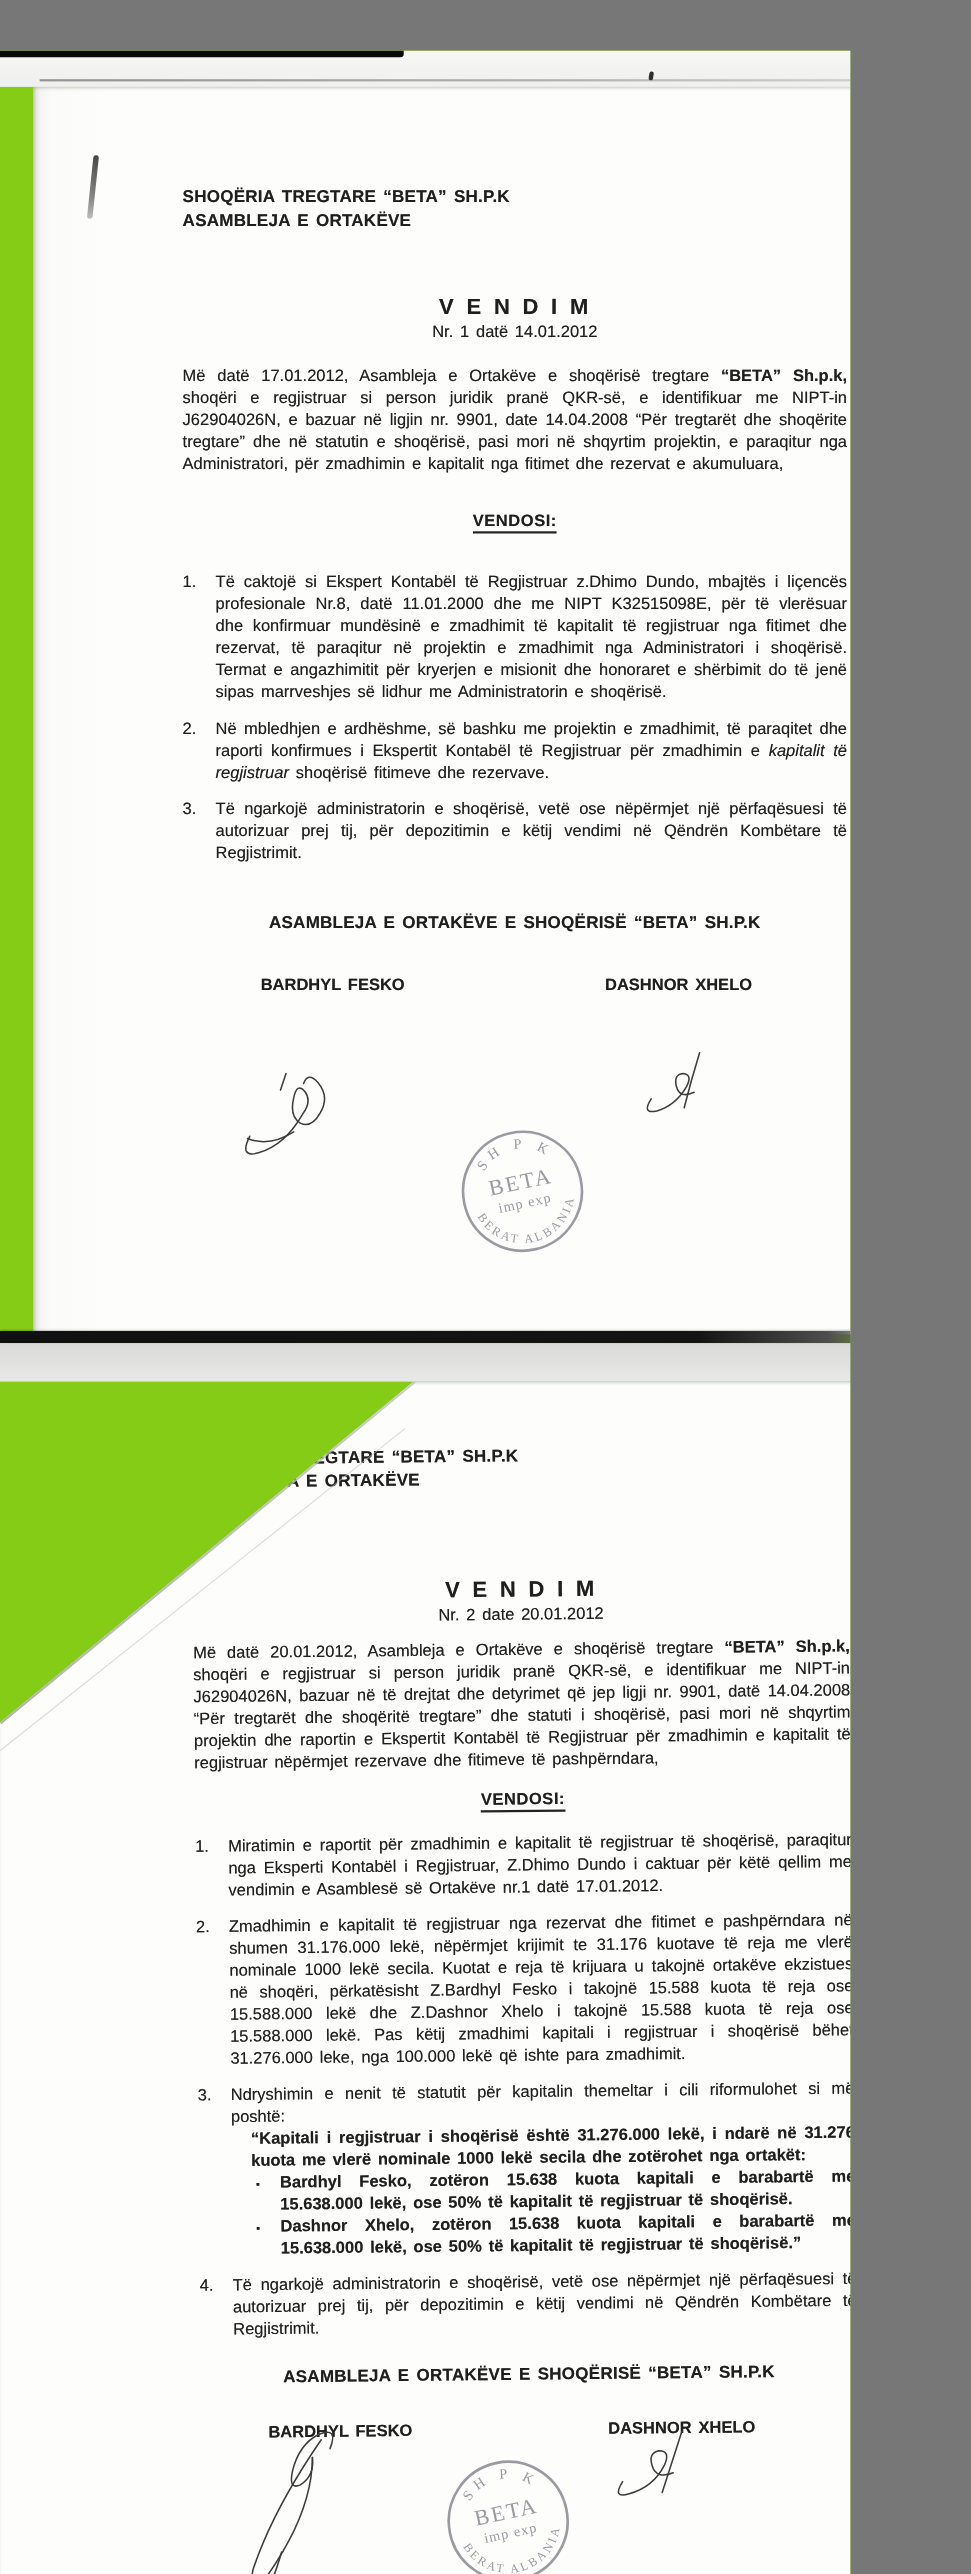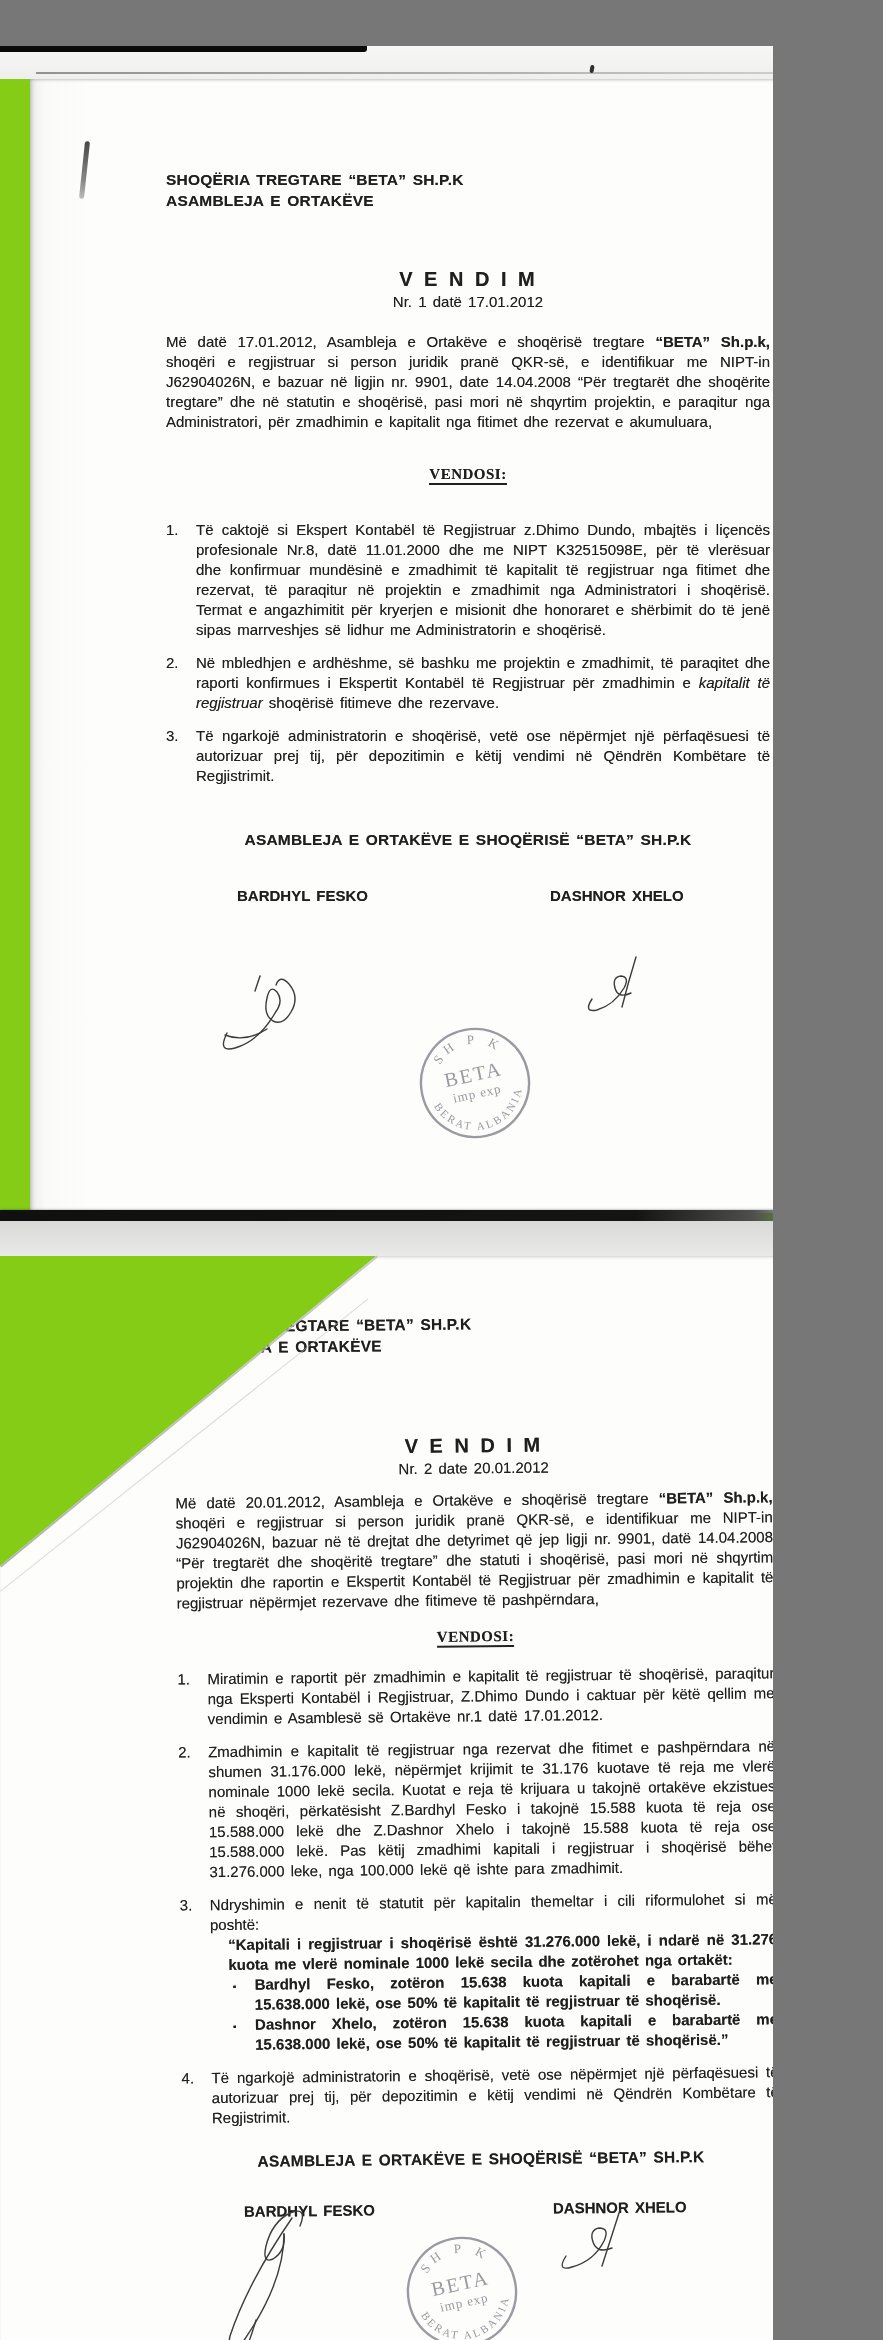--- a/index.html
+++ b/index.html
@@ -53,21 +53,21 @@
   .page2 .content{width:597px;margin-left:178px;transform:rotate(-0.6deg);transform-origin:40% 50%;}
   .org-header{padding-top:90px;font-weight:bold;font-size:15.5px;line-height:21px;letter-spacing:.2px;}
   .page2 .org-header{padding-top:58px;}
   .doc-title{margin-top:56px;text-align:center;font-weight:bold;font-size:20px;line-height:24px;letter-spacing:2px;}
   .page2 .doc-title{margin-top:78px;}
   .doc-subtitle{text-align:center;font-size:15px;line-height:21px;}
   .intro{margin:20px 0 0 0;text-align:justify;}
   .page2 .intro{margin-top:12px;}
   .vendosi{margin-top:32px;text-align:center;}
   .page2 .vendosi{margin-top:16px;}
-  .vendosi span{font-weight:bold;letter-spacing:.5px;border-bottom:2px solid #222;padding-bottom:1px;font-family:Liberation Serif, serif;}
+  .vendosi span{font-weight:bold;letter-spacing:.5px;border-bottom:2px solid #222;padding-bottom:1px;}
   .doc-list{list-style:none;margin:36px 0 0 0;padding:0;}
   .page2 .doc-list{margin-top:20px;}
   .doc-list li{position:relative;padding-left:30px;margin-top:13px;}
   .doc-list li:first-child{margin-top:0;}
   .num{position:absolute;left:0;top:0;}
   .itext{text-align:justify;}
   .quote{margin-left:18px;text-align:justify;font-weight:bold;}
   ul.subs{list-style:none;margin:0 0 0 18px;padding:0;}
   ul.subs li{position:relative;padding-left:26px;margin-top:0;}
   ul.subs .marker{position:absolute;left:4px;top:2px;font-size:10px;}
@@ -109,21 +109,21 @@
   <div class="top-dot"></div>
 
   <section class="page page1">
     <div class="content">
       <header class="org-header">
         <div>SHOQËRIA TREGTARE “BETA” SH.P.K</div>
         <div>ASAMBLEJA E ORTAKËVE</div>
       </header>
 
       <div class="doc-title">V E N D I M</div>
-      <div class="doc-subtitle">Nr. 1 datë 17.01.2012</div>
+      <div class="doc-subtitle">Nr. 1 datë 14.01.2012</div>
 
       <p class="intro"><span>Më datë 17.01.2012, Asambleja e Ortakëve e shoqërisë tregtare </span><span style="font-weight: bold;">“BETA” Sh.p.k,</span><span> shoqëri e regjistruar si person juridik pranë QKR-së, e identifikuar me NIPT-in J62904026N, e bazuar në ligjin nr. 9901, date 14.04.2008 “Për tregtarët dhe shoqërite tregtare” dhe në statutin e shoqërisë, pasi mori në shqyrtim projektin, e paraqitur nga Administratori, për zmadhimin e kapitalit nga fitimet dhe rezervat e akumuluara,</span></p>
 
       <div class="vendosi">
         <span>VENDOSI:</span>
       </div>
 
       <ol class="doc-list">
         <li>
           <span class="num">1.</span>

